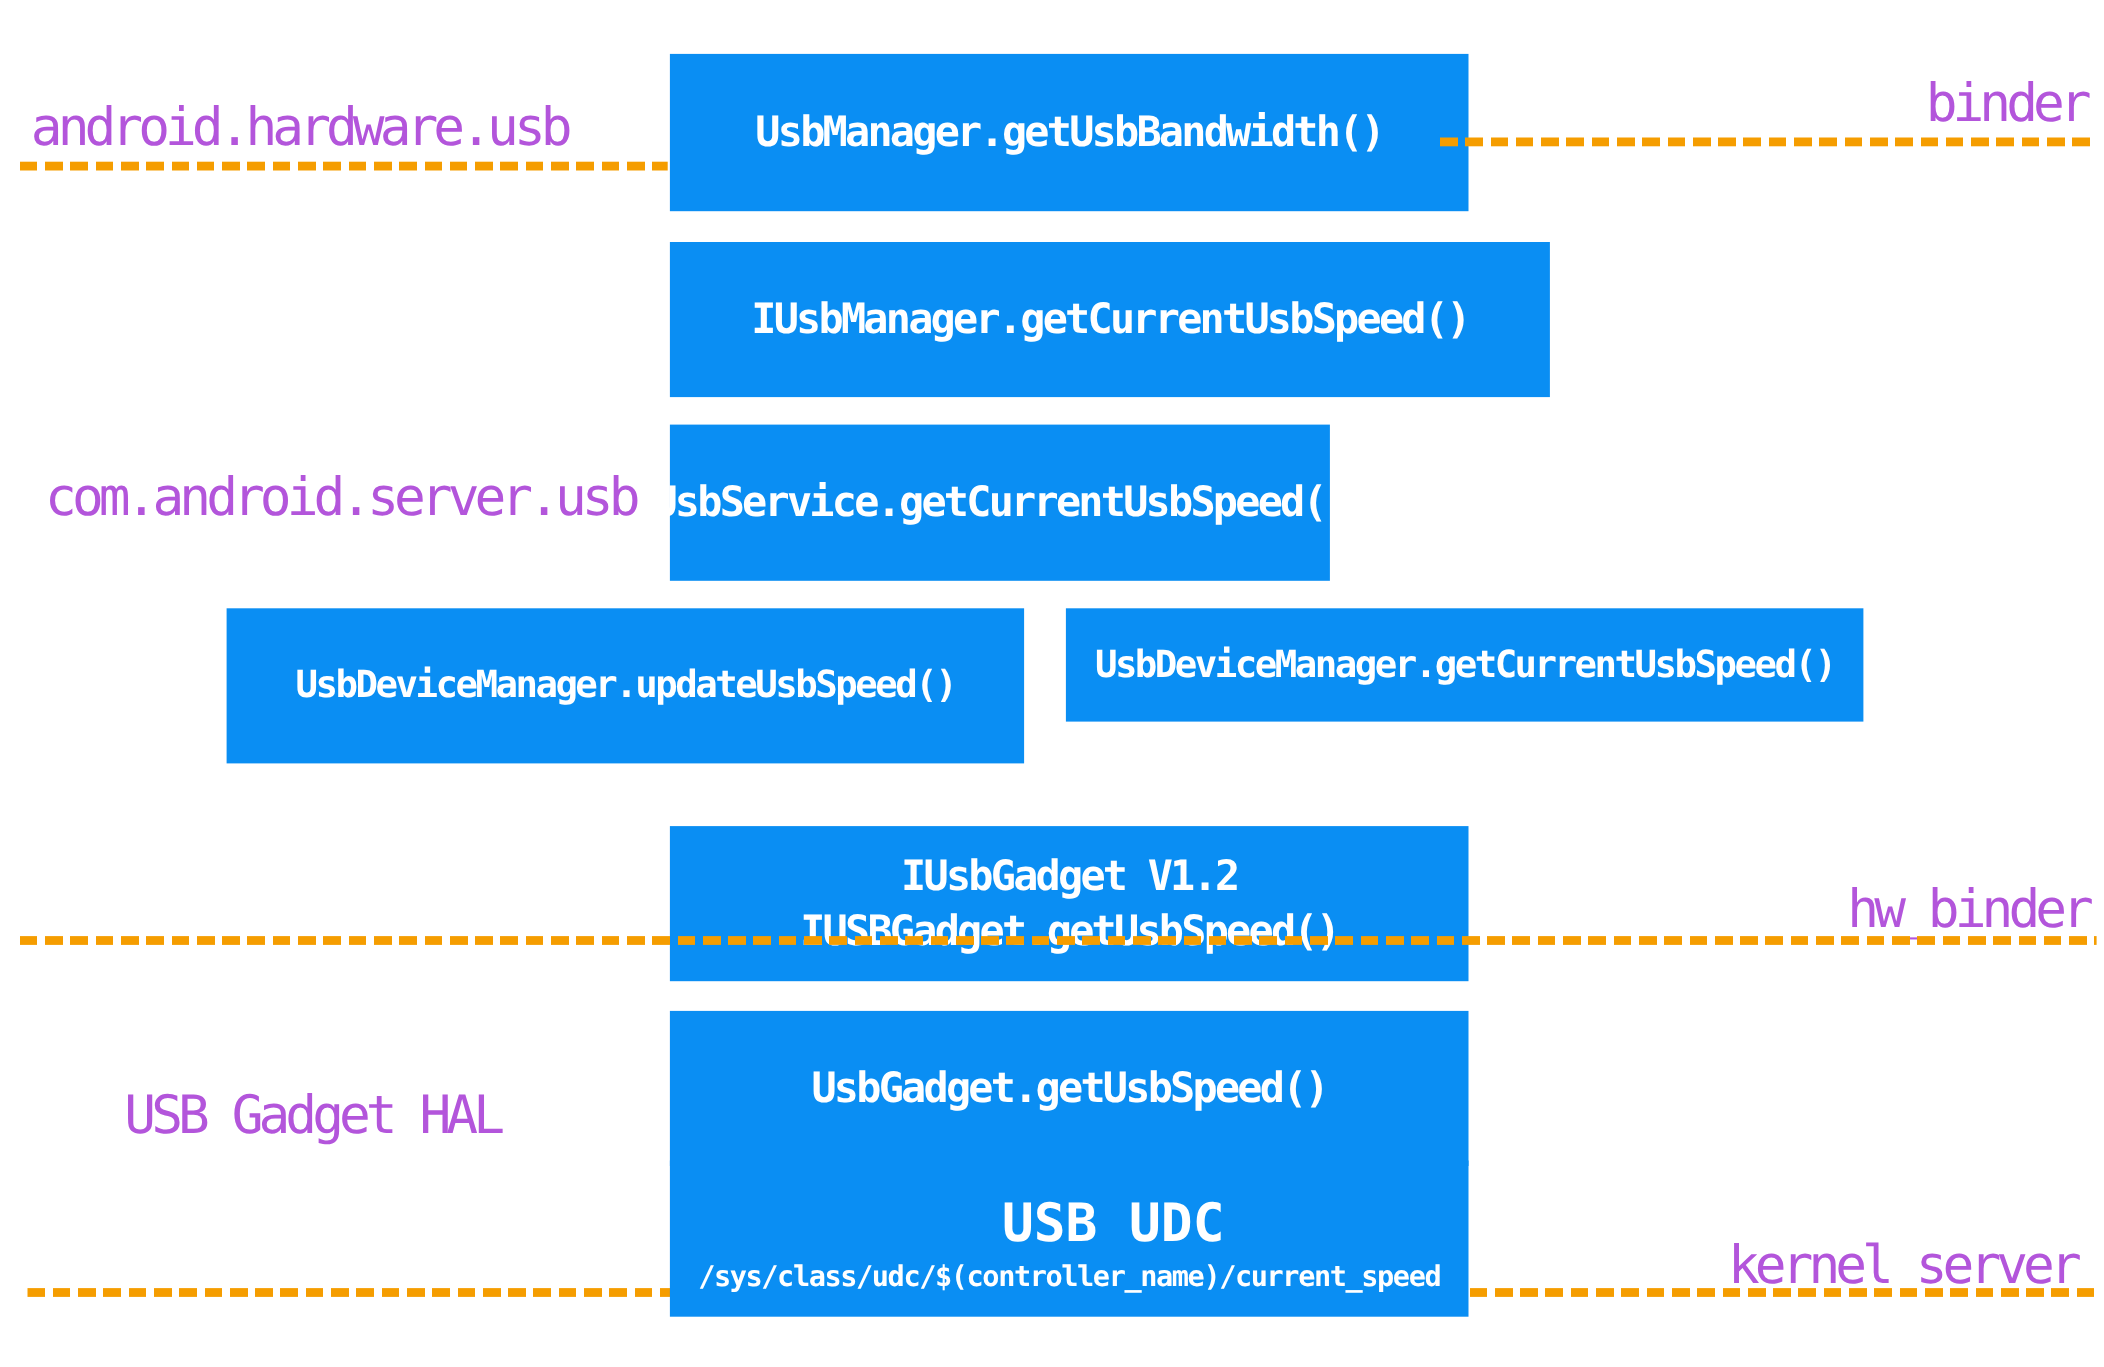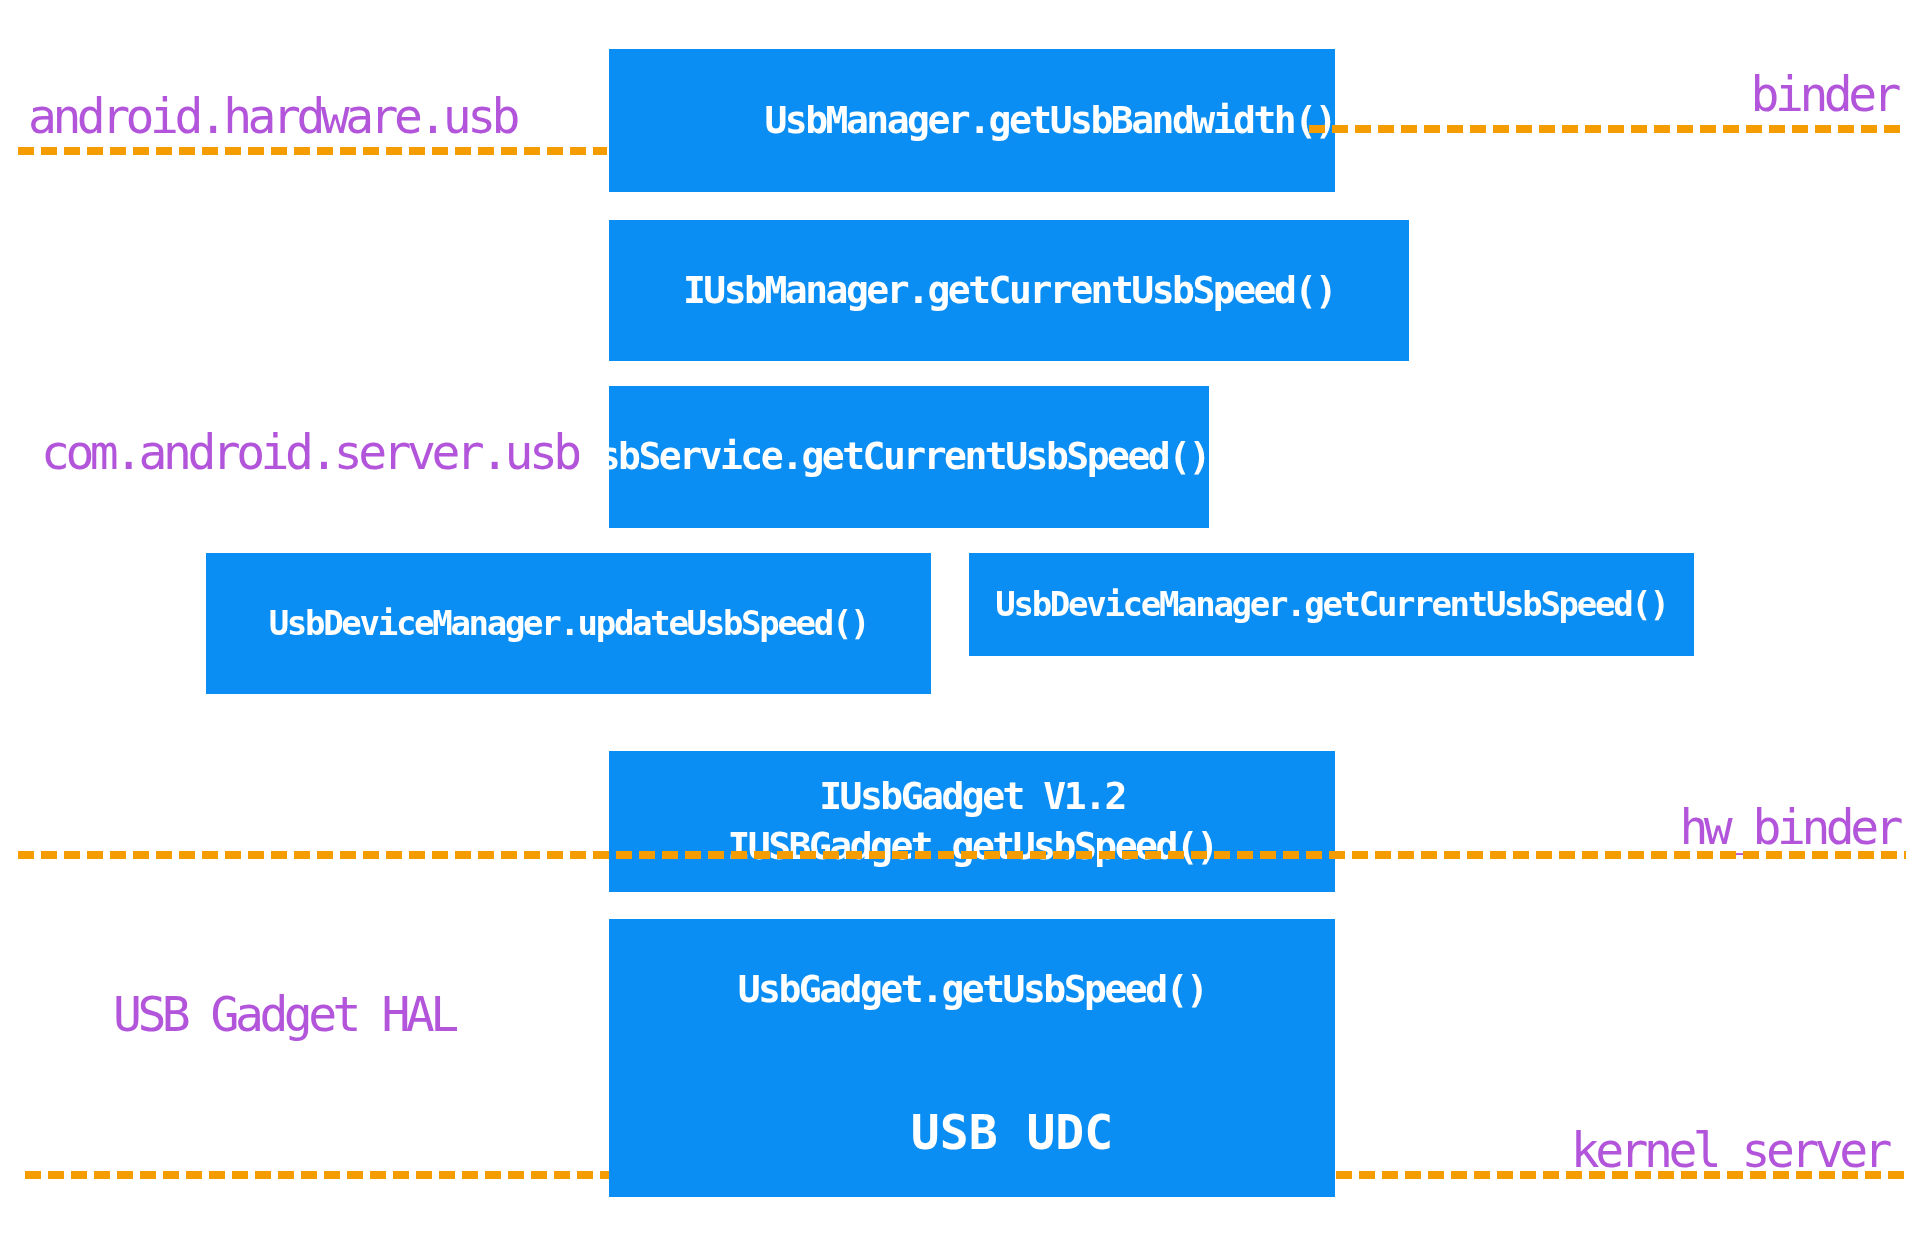--- a/index.html
+++ b/index.html
@@ -58,29 +58,29 @@
   <div class="dash over" style="left:18px;top:851px;width:1888px;"></div>
   <div class="dash under" style="left:25px;top:1171px;width:1881px;"></div>
 
   <div class="plabel" style="left:28px;top:88px;">android.hardware.usb</div>
   <div class="plabel" style="right:16px;top:66px;">binder</div>
   <div class="plabel" style="left:41px;top:424px;">com.android.server.usb</div>
   <div class="plabel" style="right:14px;top:799px;">hw_binder</div>
   <div class="plabel" style="left:113px;top:986px;">USB Gadget HAL</div>
   <div class="plabel" style="right:25px;top:1122px;">kernel server</div>
 
-  <div class="box" style="left:609px;top:49px;width:726px;height:143px;align-items:flex-end;">
+  <div class="box" style="left:609px;top:49px;width:726px;height:143px;">
     <span>UsbManager.getUsbBandwidth()</span>
   </div>
 
   <div class="box" style="left:609px;top:220px;width:800px;height:141px;">
     <span>IUsbManager.getCurrentUsbSpeed()</span>
   </div>
 
-  <div class="box" style="left:609px;top:386px;width:600px;height:142px;align-items:flex-end;">
+  <div class="box" style="left:609px;top:386px;width:600px;height:142px;">
     <span>UsbService.getCurrentUsbSpeed()</span>
   </div>
 
   <div class="box pair" style="left:206px;top:553px;width:725px;height:141px;">
     <span>UsbDeviceManager.updateUsbSpeed()</span>
   </div>
 
   <div class="box pair" style="left:969px;top:553px;width:725px;height:103px;">
     <span>UsbDeviceManager.getCurrentUsbSpeed()</span>
   </div>
@@ -89,15 +89,16 @@
     <span>IUsbGadget V1.2</span>
     <span>IUSBGadget.getUsbSpeed()</span>
   </div>
 
   <div class="box" style="left:609px;top:887px;width:726px;height:141px;margin-top:32px;">
     <span>UsbGadget.getUsbSpeed()</span>
   </div>
 
   <div class="box" style="left:609px;top:1055px;width:726px;height:142px;">
     <span class="udc-title">USB UDC</span>
+    <span class="udc-path">/sys/class/udc/$(controller_name)/current_speed</span>
   </div>
 
 </div>
 
 </body></html>

